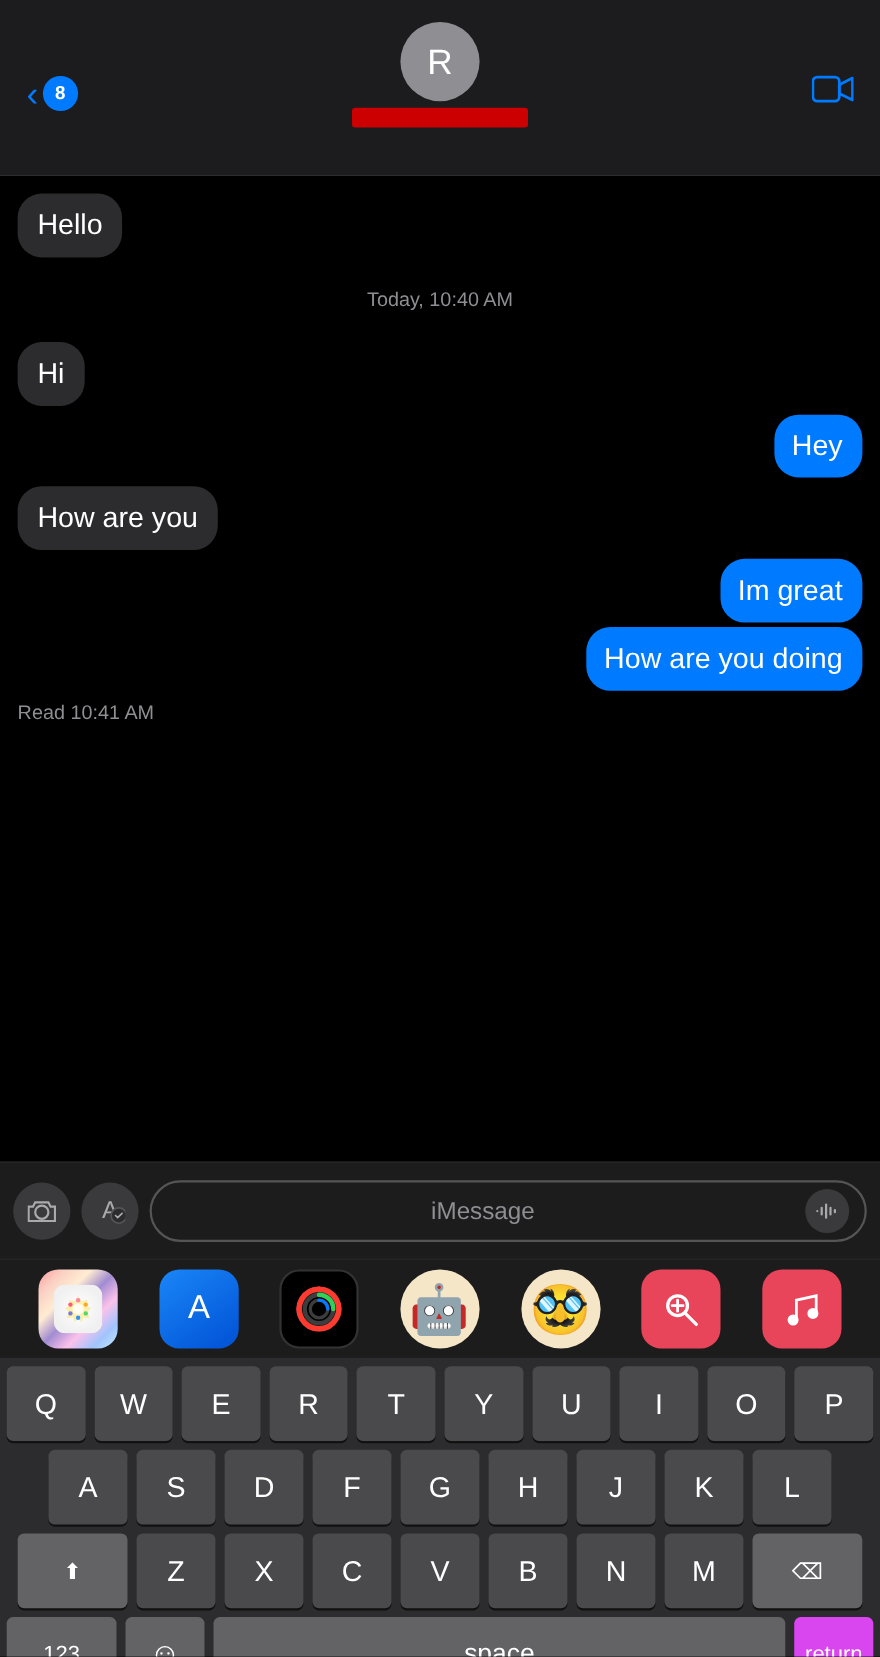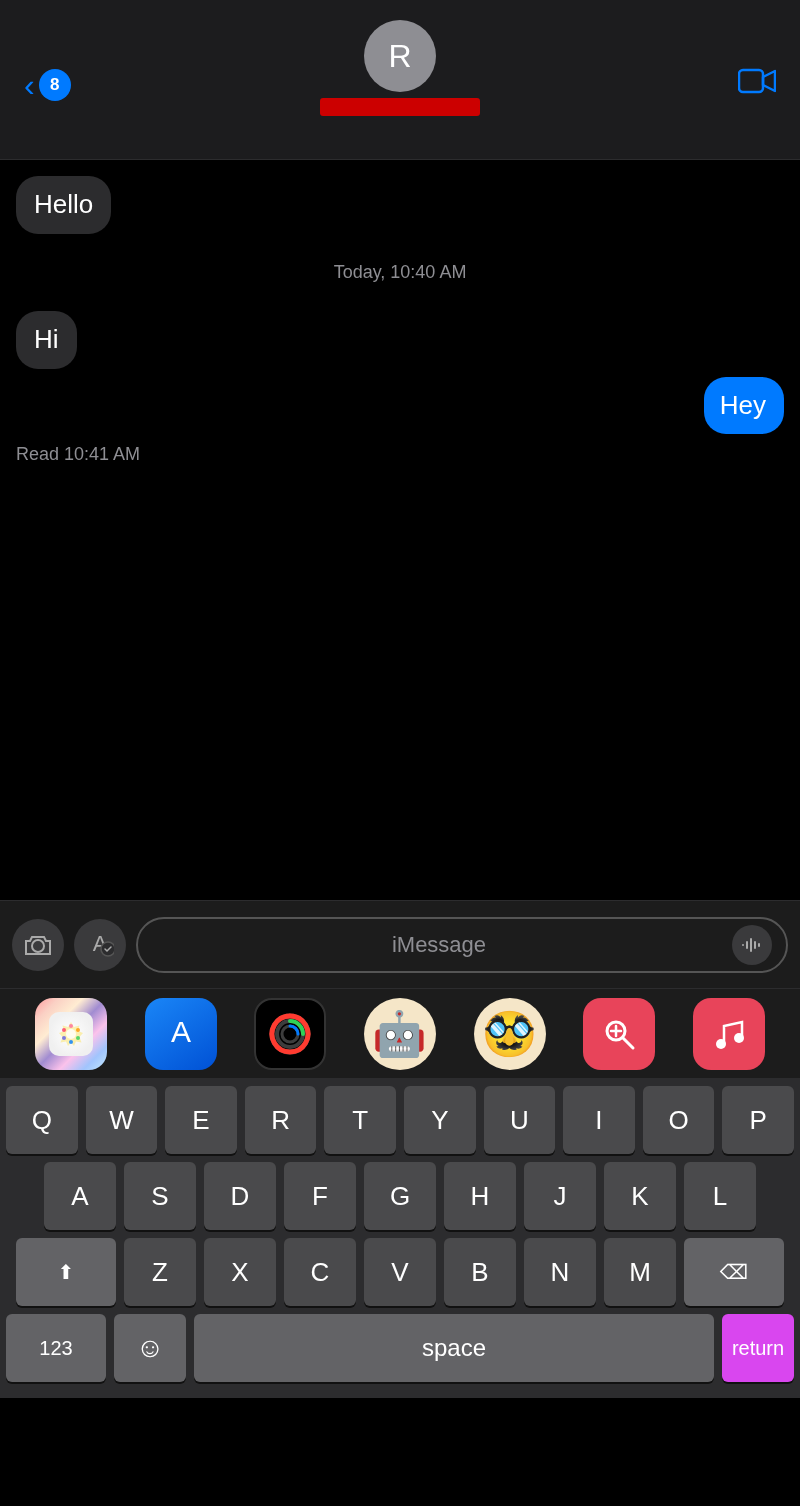--- a/index.html
+++ b/index.html
@@ -78,21 +78,21 @@
     }
     .video-btn {
       color: #007AFF;
       font-size: 28px;
       cursor: pointer;
     }
 
     
     .messages-area {
       background: #000;
-      height: 740px;
+      height: 896px;
       padding: 16px 16px 10px;
       display: flex;
       flex-direction: column;
       gap: 8px;
       overflow: hidden;
     }
 
     .bubble {
       border-radius: 22px;
       padding: 12px 18px;
@@ -316,21 +316,32 @@
   </div>
 
   <div class="bubble bubble-received">
     <span>Hi</span>
   </div>
 
   <div class="bubble bubble-sent">
     <span>Hey</span>
   </div>
 
-
+  <div class="bubble bubble-received">
+    <span>How are you</span>
+  </div>
+
+  <div class="bubble-group">
+    <div class="bubble bubble-sent">
+      <span>Im great</span>
+    </div>
+    <div class="bubble bubble-sent">
+      <span>How are you doing</span>
+    </div>
+  </div>
 
   <div class="read-receipt">
     <span>Read 10:41 AM</span>
   </div>
 </div>
 
 <div class="input-area">
   <div class="input-icon-btn">
     <svg width="26" height="22" viewBox="0 0 26 22" fill="none">
       <circle cx="13" cy="12" r="6" stroke="#aaa" stroke-width="2" fill="none"></circle>

